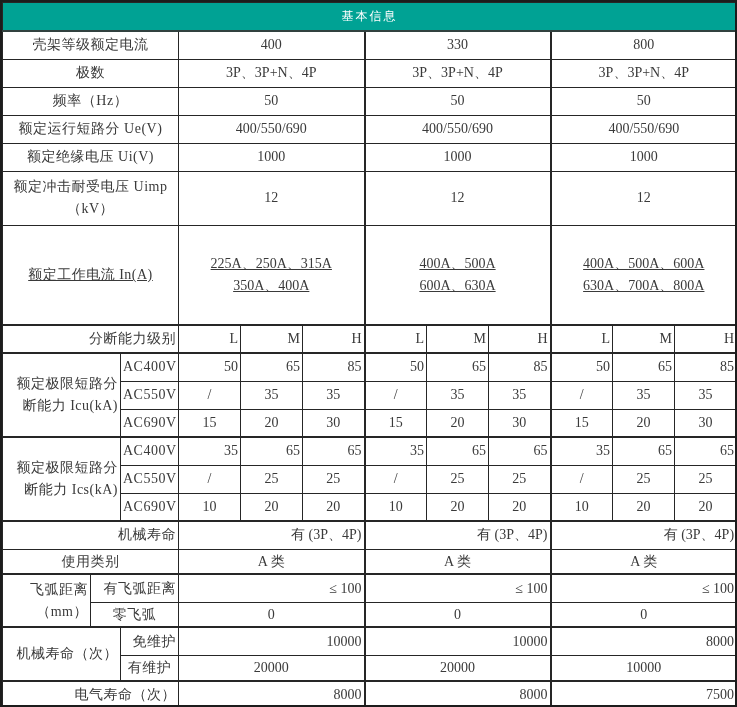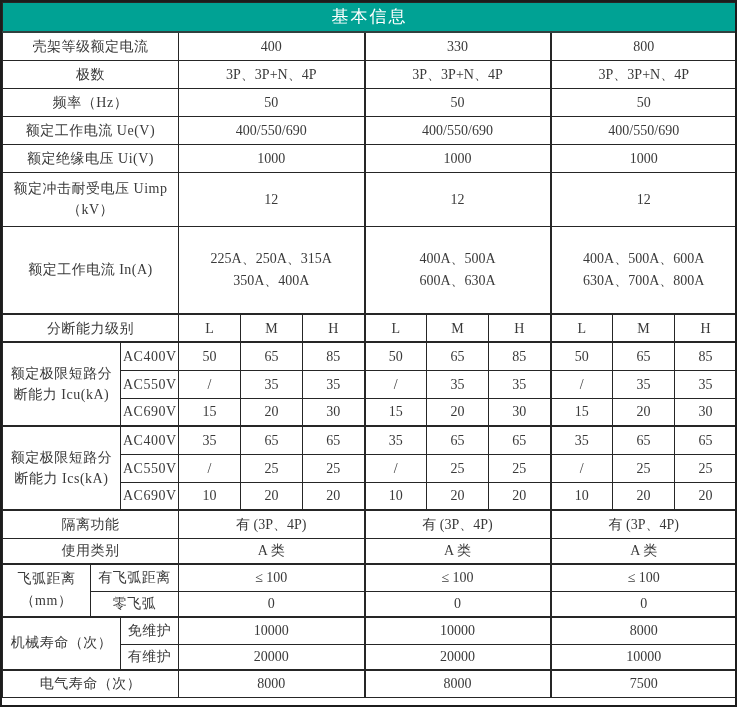--- a/index.html
+++ b/index.html
@@ -20,24 +20,24 @@
   }
   th,td{
     border:1px solid var(--border);
     text-align:center;vertical-align:middle;
     font-size:14px;line-height:1.55;
     padding:1px 2px;overflow:hidden;
     white-space:pre-line;
   }
   thead th{
     background:var(--accent);color:#ffffff;
-    font-size:17px;font-weight:400;height:25px;
+    font-size:12px;font-weight:400;height:25px;
     border-bottom:2px solid #31413f;letter-spacing:2px;
   }
-  tr.tt td{border-top-width:2px;}
+  tr.tt td{border-top-width:2px;text-align:right;}
   td.tl{border-left-width:2px;}
   td.lab{letter-spacing:0.5px;}
 </style>
 </head>
 <body>
 
 <div class="wrap">
   <table>
     <colgroup>
       <col style="width:88px">
@@ -71,39 +71,39 @@
           <td colspan="3" class="tl">3P、3P+N、4P</td>
           <td colspan="3" class="tl">3P、3P+N、4P</td>
         </tr>
         <tr style="height: 28px;">
           <td colspan="3" class="lab">频率（Hz）</td>
           <td colspan="3">50</td>
           <td colspan="3" class="tl">50</td>
           <td colspan="3" class="tl">50</td>
         </tr>
         <tr style="height: 28px;">
-          <td colspan="3" class="lab">额定工作电流 Ue(V)</td>
+          <td colspan="3" class="lab">额定运行短路分 Ue(V)</td>
           <td colspan="3">400/550/690</td>
           <td colspan="3" class="tl">400/550/690</td>
           <td colspan="3" class="tl">400/550/690</td>
         </tr>
         <tr style="height: 28px;">
           <td colspan="3" class="lab">额定绝缘电压 Ui(V)</td>
           <td colspan="3">1000</td>
           <td colspan="3" class="tl">1000</td>
           <td colspan="3" class="tl">1000</td>
         </tr>
         <tr style="height: 54px; margin-top: 48px;">
           <td colspan="3" class="lab">额定冲击耐受电压 Uimp
 （kV）</td>
           <td colspan="3">12</td>
           <td colspan="3" class="tl">12</td>
           <td colspan="3" class="tl">12</td>
         </tr>
-        <tr style="height: 88px;">
+        <tr style="height: 100px; text-decoration: underline;">
           <td colspan="3" class="lab">额定工作电流 In(A)</td>
           <td colspan="3">225A、250A、315A
 350A、400A</td>
           <td colspan="3" class="tl">400A、500A
 600A、630A</td>
           <td colspan="3" class="tl">400A、500A、600A
 630A、700A、800A</td>
         </tr>
         <tr class="tt" style="height: 28px;">
           <td colspan="3" class="lab">分断能力级别</td>
@@ -187,21 +187,21 @@
           <td>20</td>
           <td>20</td>
           <td class="tl">10</td>
           <td>20</td>
           <td>20</td>
           <td class="tl">10</td>
           <td>20</td>
           <td>20</td>
         </tr>
         <tr class="tt" style="height: 28px;">
-          <td colspan="3" class="lab">隔离功能</td>
+          <td colspan="3" class="lab">机械寿命</td>
           <td colspan="3">有 (3P、4P)</td>
           <td colspan="3" class="tl">有 (3P、4P)</td>
           <td colspan="3" class="tl">有 (3P、4P)</td>
         </tr>
         <tr style="height: 16px;">
           <td colspan="3" class="lab">使用类别</td>
           <td colspan="3">A 类</td>
           <td colspan="3" class="tl">A 类</td>
           <td colspan="3" class="tl">A 类</td>
         </tr>

